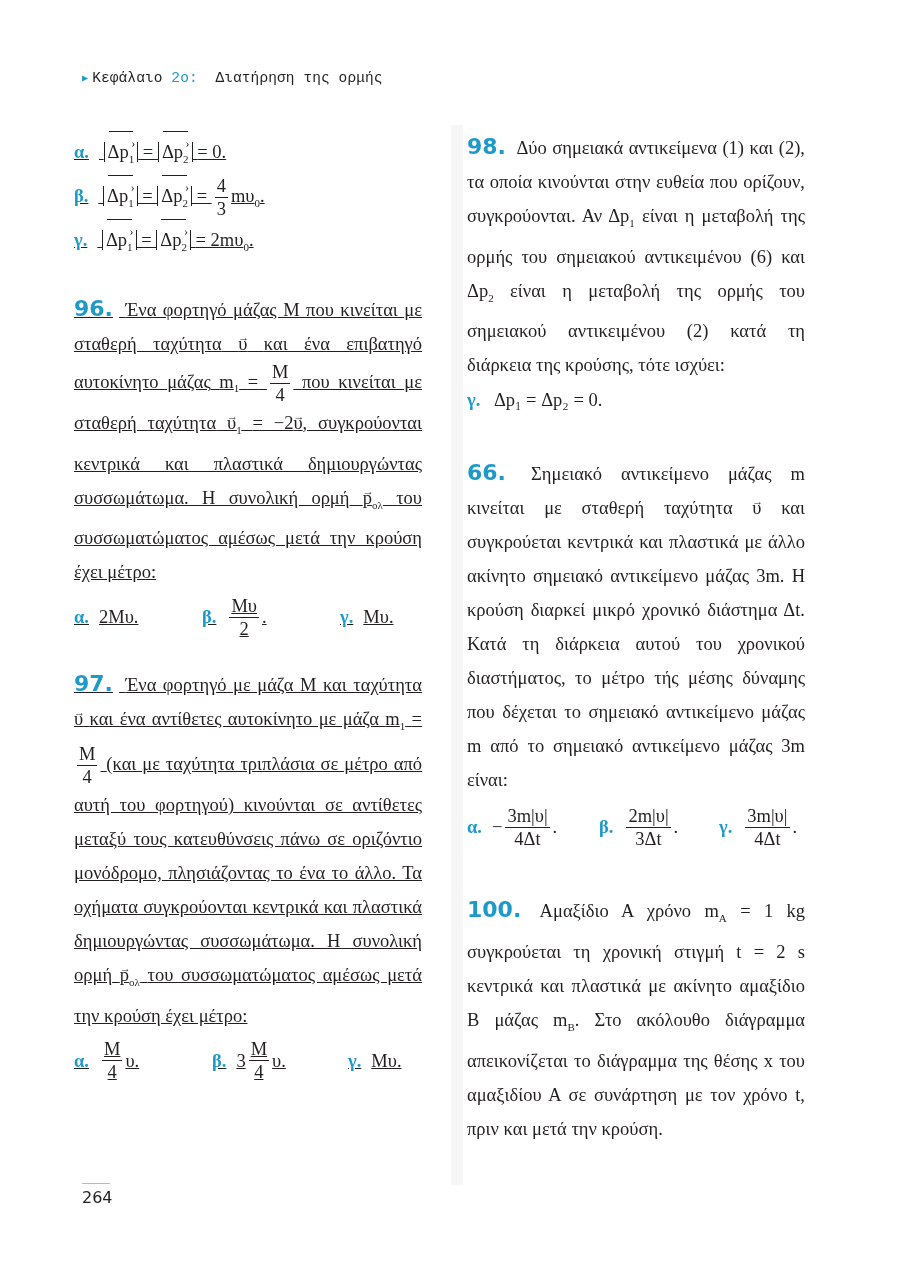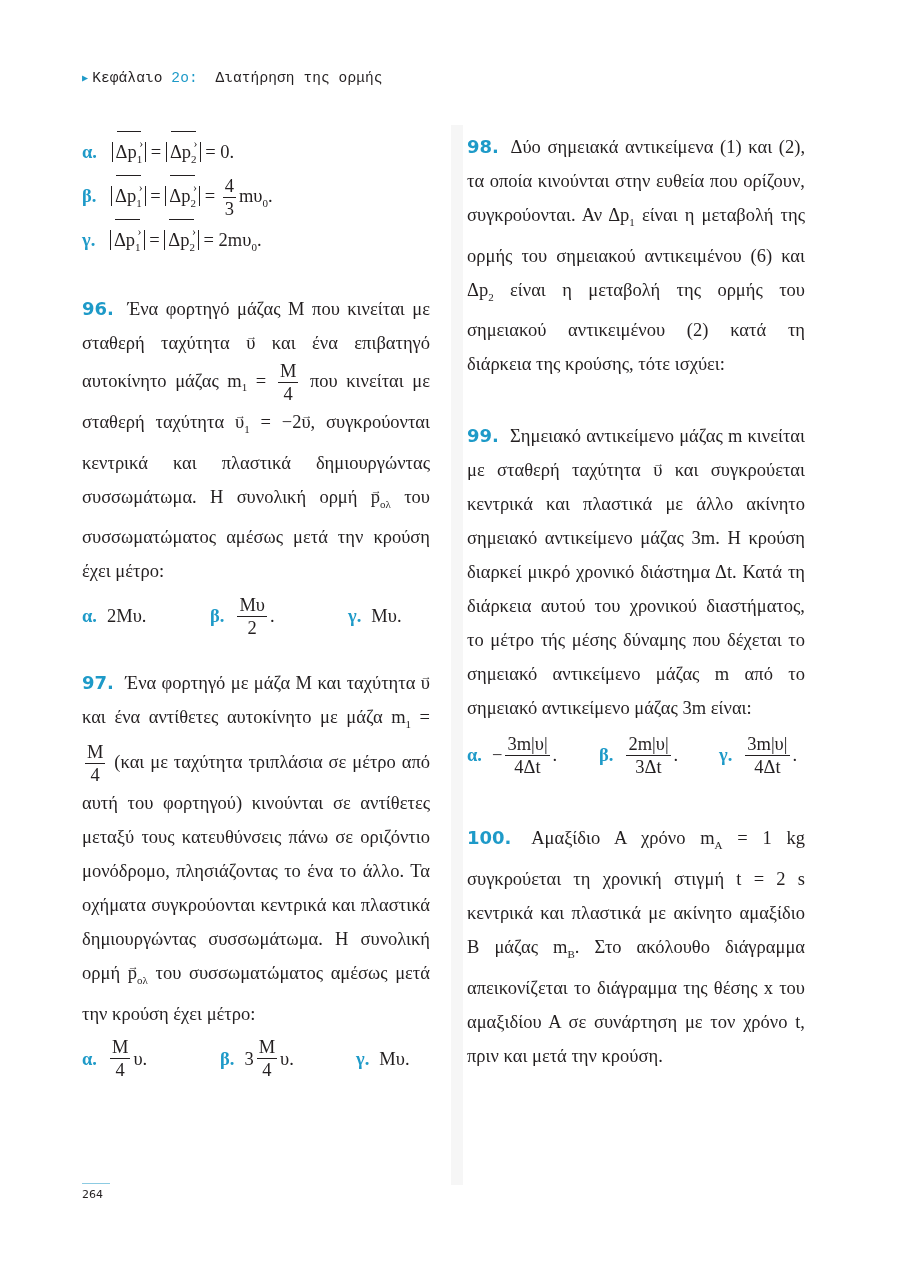--- a/index.html
+++ b/index.html
@@ -3,42 +3,42 @@
 <meta charset="utf-8">
 <style>
   html, body { margin: 0; padding: 0; background: #ffffff; }
   body { width: 900px; height: 1271px; position: relative; overflow: hidden;
          font-family: "Liberation Serif", serif; color: #231f20; }
   .header { position: absolute; left: 82px; top: 70px; font-family: Liberation Mono, monospace;
             font-size: 14.5px; color: #231f20; letter-spacing: 0.1px; }
   .header .tri { color: #1e9ac8; font-size: 10px; margin-right: 4px; vertical-align: 1px; }
   .header .chap-num { color: #1e9ac8; }
   .col { position: absolute; top: 130px; width: 348px; }
-  .col.left { left: 82px; }
+  .col.left { left: 74px; text-decoration: underline; }
   .col.right { left: 467px; width: 338px; }
   .col.right::before { content: ""; position: absolute; left: -16px; top: -5px; width: 12px; height: 1060px; background: #f6f6f6; }
   .p { font-size: 18.5px; line-height: 34px; text-align: justify; }
-  .qnum { font-family: "DejaVu Sans", sans-serif; font-weight: bold; color: #1e9ac8; font-size: 18px; margin-right: 6px; }
+  .qnum { font-family: "DejaVu Sans", sans-serif; font-weight: bold; color: #1e9ac8; font-size: 22px; margin-right: 6px; }
   .opt-label { font-family: "Liberation Serif", serif; font-weight: bold; color: #1e9ac8; margin-right: 10px; }
   .opt-row { font-size: 18.5px; line-height: 44px; height: 44px; white-space: nowrap; }
   .opts3 { display: flex; font-size: 18.5px; line-height: 40px; height: 56px; align-items: center; }
   .opts3 > div { white-space: nowrap; display: flex; align-items: center; }
   .frac { display: inline-flex; flex-direction: column; align-items: center; vertical-align: middle; margin: 0 3px; line-height: 22px; }
   .frac .num { border-bottom: 1px solid #231f20; padding: 0 2px; }
   .frac .den { padding: 0 2px; }
   .abs { border-left: 1.5px solid #231f20; border-right: 1.5px solid #231f20; padding: 0 3px; }
   .vec { position: relative; }
   .vec::after { content: "→"; position: absolute; left: 0; right: 0; top: -14px; font-size: 11px; text-align: center; }
   .over { position: relative; display: inline-block; }
   .over::before { content: ""; position: absolute; left: 1px; right: 1px; top: 1px; border-top: 1px solid #231f20; }
   .over::after { content: "›"; position: absolute; right: -1px; top: -9px; font-size: 12px; }
   sub { font-size: 11px; }
   .gap { height: 28px; }
   .footer-line { position: absolute; left: 82px; top: 1183px; width: 28px; border-top: 1px solid #8ccbe2; }
-  .page-num { position: absolute; left: 82px; top: 1188px; font-family: "DejaVu Sans", sans-serif; font-size: 11px; color: #231f20; }
+  .page-num { position: absolute; left: 82px; top: 1188px; font-family: "DejaVu Sans", sans-serif; font-size: 16px; color: #231f20; }
 </style>
 </head>
 <body>
 
 <div class="header">
   <span class="tri">▶</span><span>Κεφάλαιο</span>
   <span class="chap-num">2ο:</span>&nbsp;
   <span>Διατήρηση της ορμής</span>
 </div>
 
@@ -154,25 +154,29 @@
 
 <div class="col right">
   <div class="p">
     <span class="qnum">98.</span>
     <span>Δύο σημειακά αντικείμενα (1) και (2), τα οποία κινούνται στην ευθεία που ορίζουν, συγκρούονται. Αν</span>
     <span>Δp</span><sub>1</sub>
     <span>είναι η μεταβολή της ορμής του σημειακού αντικειμένου (6) και</span>
     <span>Δp</span><sub>2</sub>
     <span>είναι η μεταβολή της ορμής του σημειακού αντικειμένου (2) κατά τη διάρκεια της κρούσης, τότε ισχύει:</span>
   </div>
+  <div class="opt-row" style="height:36px;line-height:36px">
+    <span class="opt-label">γ.</span>
+    <span>Δp₁ = Δp₂ = 0.</span>
+  </div>
 
   <div class="gap" style="height:38px"></div>
 
   <div class="p">
-    <span class="qnum">99.</span>
+    <span class="qnum">66.</span>
     <span>Σημειακό αντικείμενο μάζας m κινείται με σταθερή ταχύτητα</span>
     <span class="vec">υ</span>
     <span>και συγκρούεται κεντρικά και πλαστικά με άλλο ακίνητο σημειακό αντικείμενο μάζας 3m. Η κρούση διαρκεί μικρό χρονικό διάστημα Δt. Κατά τη διάρκεια αυτού του χρονικού διαστήματος, το μέτρο τής μέσης δύναμης που δέχεται το σημειακό αντικείμενο μάζας m από το σημειακό αντικείμενο μάζας 3m είναι:</span>
   </div>
   <div class="opts3" style="height:60px">
     <div style="width:132px">
       <span class="opt-label">α.</span>
       <span>−</span>
         <span class="frac">
           <span class="num">3m|υ|</span>

